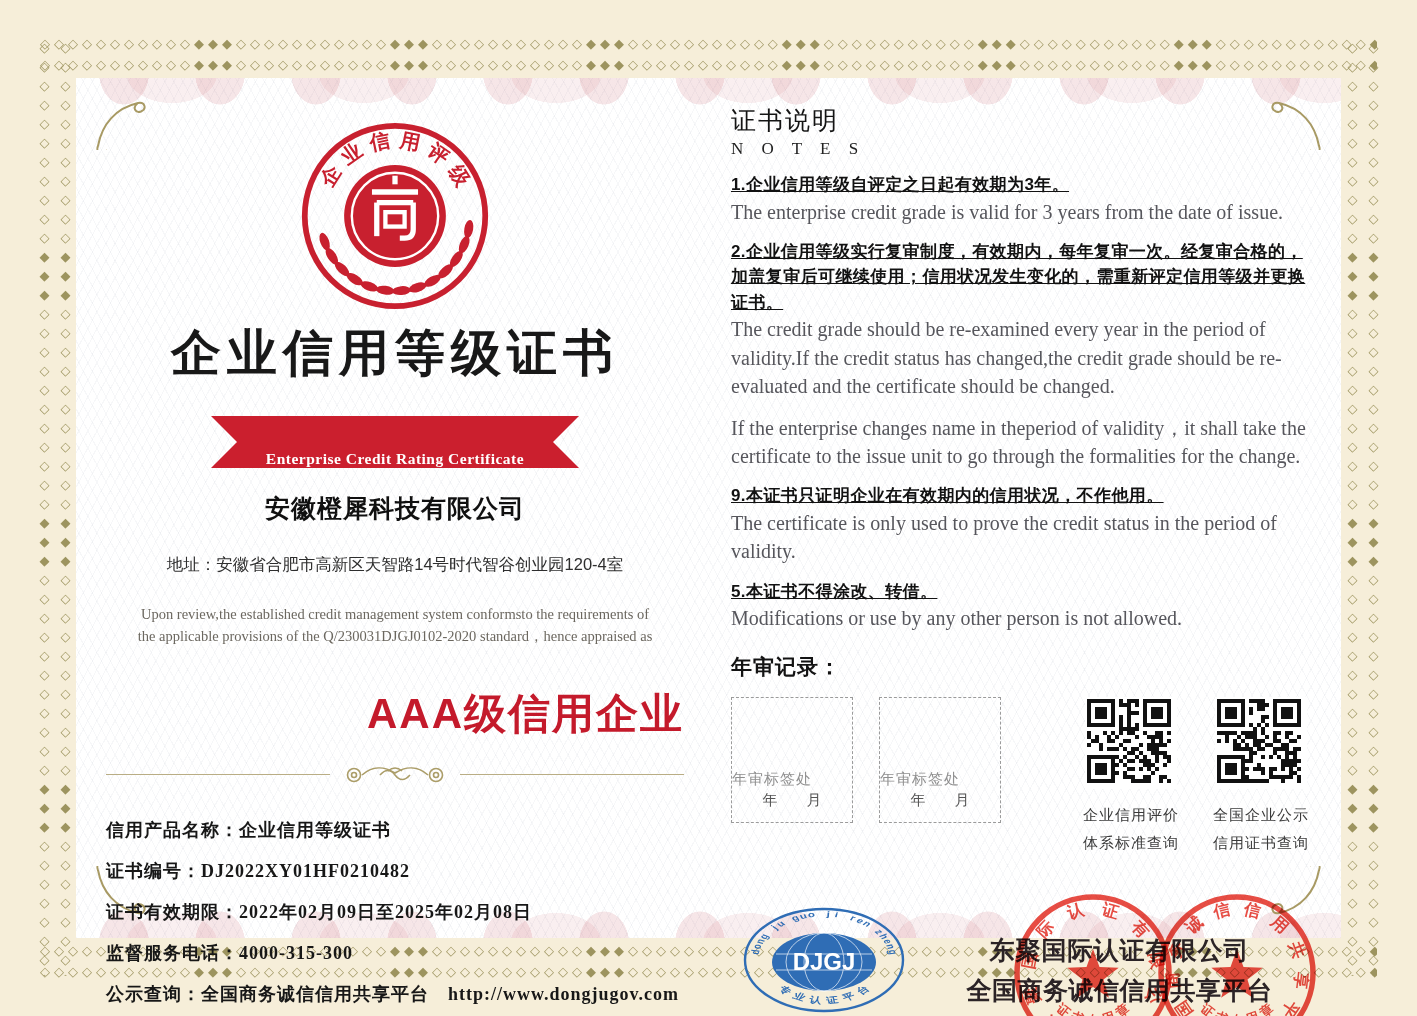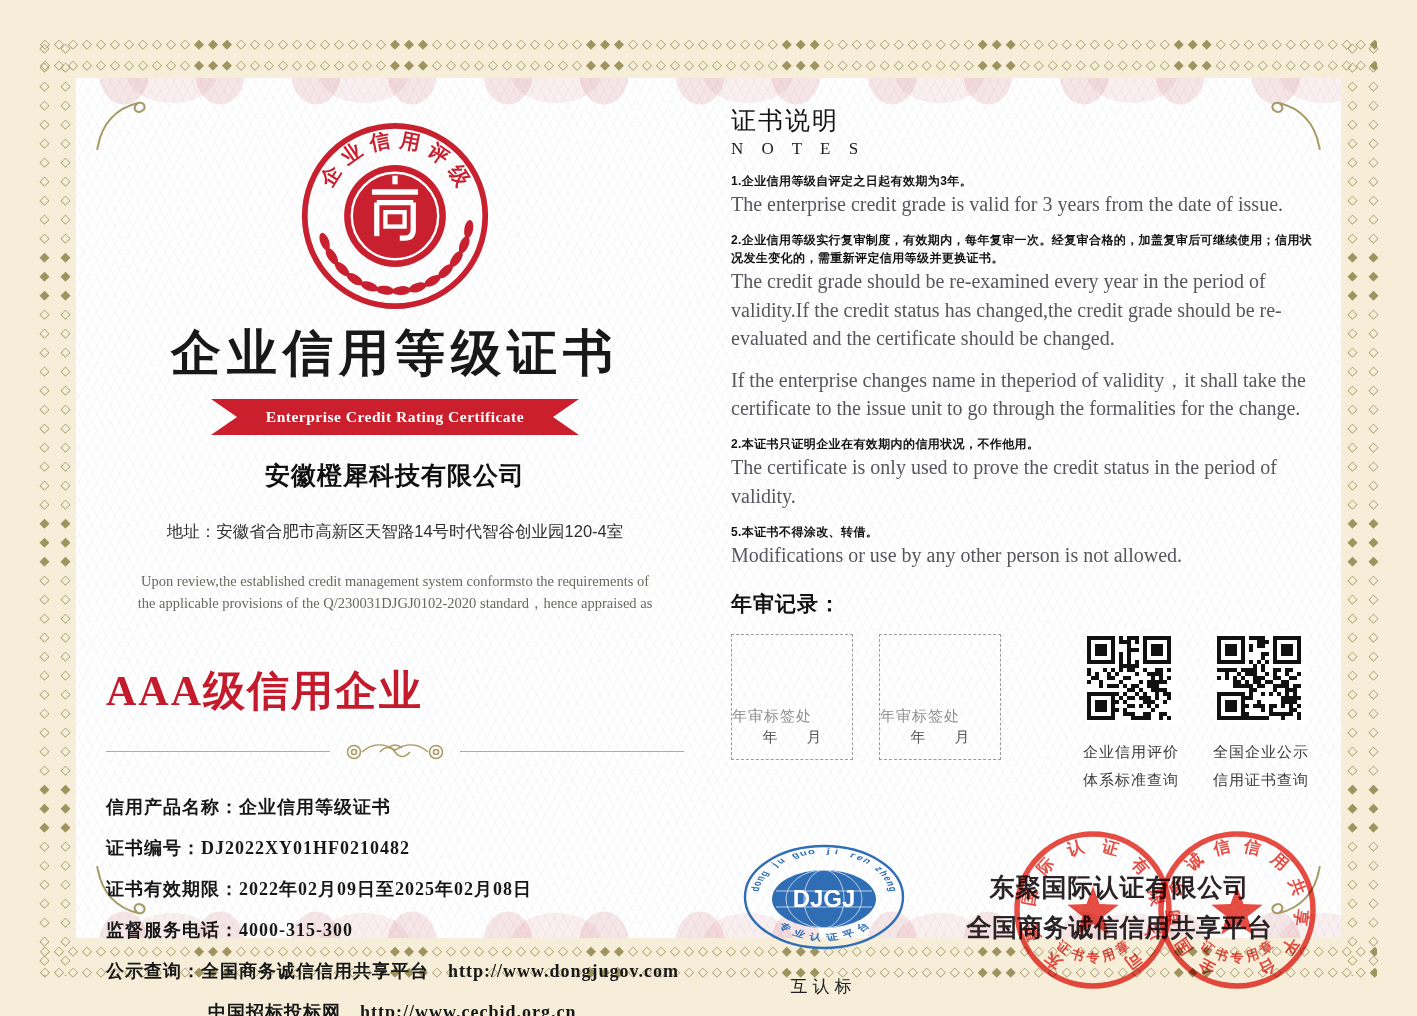--- a/index.html
+++ b/index.html
@@ -33,41 +33,41 @@
   .corner.tl{left:14px;top:14px;}
   .corner.tr{right:14px;top:14px;transform:scaleX(-1);}
   .corner.bl{left:14px;bottom:14px;transform:scaleY(-1);}
   .corner.br{right:14px;bottom:14px;transform:scale(-1,-1);}
   
   .leftcol{position:absolute;left:30px;top:16px;width:578px;}
   .rightcol{position:absolute;left:655px;top:26px;width:586px;}
   
   .logo-wrap{text-align:center;padding-top:26px;}
   .cert-title{margin-top:4px;text-align:center;font-size:50px;font-weight:900;letter-spacing:6px;color:#181818;}
-  .ribbon{position:relative;width:368px;height:36px;margin:12px auto 0;background:#cb1f2e;
+  .ribbon{position:relative;width:368px;height:52px;margin:29px auto 0;background:#cb1f2e;
           clip-path:polygon(0 0,100% 0,calc(100% - 26px) 50%,100% 100%,0 100%,26px 50%);
-          display:flex;align-items:center;justify-content:center;}
+          display:flex;align-items:flex-end;justify-content:center;}
   .ribbon span{color:#fff;font-size:15.5px;font-weight:bold;font-family:"Liberation Serif","DejaVu Serif",serif;letter-spacing:.5px;}
   .company{margin-top:24px;text-align:center;font-size:25px;font-weight:900;letter-spacing:1px;color:#101010;}
   .address{margin-top:29px;text-align:center;font-size:16.5px;color:#2e2e2e;}
   .statement{margin-top:28px;font-family:"Liberation Serif","DejaVu Serif",serif;}
   .statement .zh{font-size:14.5px;color:#44403a;letter-spacing:.4px;text-align:left;}
   .statement .en{margin-top:6px;font-size:14.5px;color:#6b675f;line-height:1.5;text-align:center;}
-  .grade{margin-top:48px;text-align:left;font-size:42px;font-weight:900;color:#c41a2b;
-         font-family:Liberation Serif, serif;letter-spacing:2px;}
+  .grade{margin-top:38px;text-align:right;font-size:42px;font-weight:900;color:#c41a2b;
+         font-family:Liberation Sans, sans-serif;letter-spacing:2px;}
   .divider{margin-top:20px;display:flex;align-items:center;justify-content:center;gap:10px;}
   .divider .line{flex:1;height:1px;background:#b9ad84;}
   .details{margin-top:30px;font-family:"Liberation Serif","DejaVu Serif",serif;}
   .drow{font-size:18px;font-weight:bold;color:#171717;margin-bottom:17px;letter-spacing:1px;}
   .drow.indent{padding-left:102px;}
   
   .notes-zh{font-size:25px;font-weight:400;color:#141414;letter-spacing:2px;}
   .notes-en{margin-top:2px;font-size:17px;letter-spacing:7px;color:#222;font-family:"Liberation Serif","DejaVu Serif",serif;}
   .note{margin-top:13px;}
-  .note .zh{font-size:12px;font-weight:bold;color:#121212;line-height:1.5;letter-spacing:.4px;}
+  .note .zh{font-size:17px;font-weight:bold;color:#121212;line-height:1.5;letter-spacing:.4px;text-decoration:underline;}
   .note .en{font-size:20px;color:#56565c;line-height:1.42;font-family:"Liberation Serif","DejaVu Serif",serif;}
   .review-head{margin-top:20px;font-size:21px;font-weight:900;color:#131313;letter-spacing:1px;}
   .review-row{margin-top:16px;display:flex;align-items:flex-start;}
   .sig-box{width:120px;height:124px;border:1.5px dashed #9b9b9b;position:relative;margin-right:26px;
            font-family:"Liberation Serif","DejaVu Serif",serif;}
   .sig-box .lbl{position:absolute;top:44px;width:100%;text-align:left;font-size:15px;color:#8f8f8f;letter-spacing:1px;margin-top:28px;}
   .sig-box .ym{position:absolute;bottom:12px;left:0;right:0;display:flex;justify-content:space-around;
                padding:0 16px;font-size:15px;color:#555;}
   .qr-block{width:112px;margin-left:18px;text-align:center;}
   .qr-block.first{margin-left:auto;}
@@ -213,21 +213,21 @@
         <div class="en">The enterprise credit grade is valid for 3 years from the date of issue.</div>
       </div>
       <div class="note">
         <div class="zh">2.企业信用等级实行复审制度，有效期内，每年复审一次。经复审合格的，加盖复审后可继续使用；信用状况发生变化的，需重新评定信用等级并更换证书。</div>
         <div class="en">The credit grade should be re-examined every year in the period of validity.If the credit status has changed,the credit grade should be re-evaluated and the certificate should be changed.</div>
       </div>
       <div class="note">
         <div class="en">If the enterprise changes name in theperiod of validity，it shall take the certificate to the issue unit to go through the formalities for the change.</div>
       </div>
       <div class="note">
-        <div class="zh">2.本证书只证明企业在有效期内的信用状况，不作他用。</div>
+        <div class="zh">9.本证书只证明企业在有效期内的信用状况，不作他用。</div>
         <div class="en">The certificate is only used to prove the credit status in the period of validity.</div>
       </div>
       <div class="note">
         <div class="zh">5.本证书不得涂改、转借。</div>
         <div class="en">Modifications or use by any other person is not allowed.</div>
       </div>
 
       <div class="review-head">年审记录：</div>
 
       <div class="review-row">

